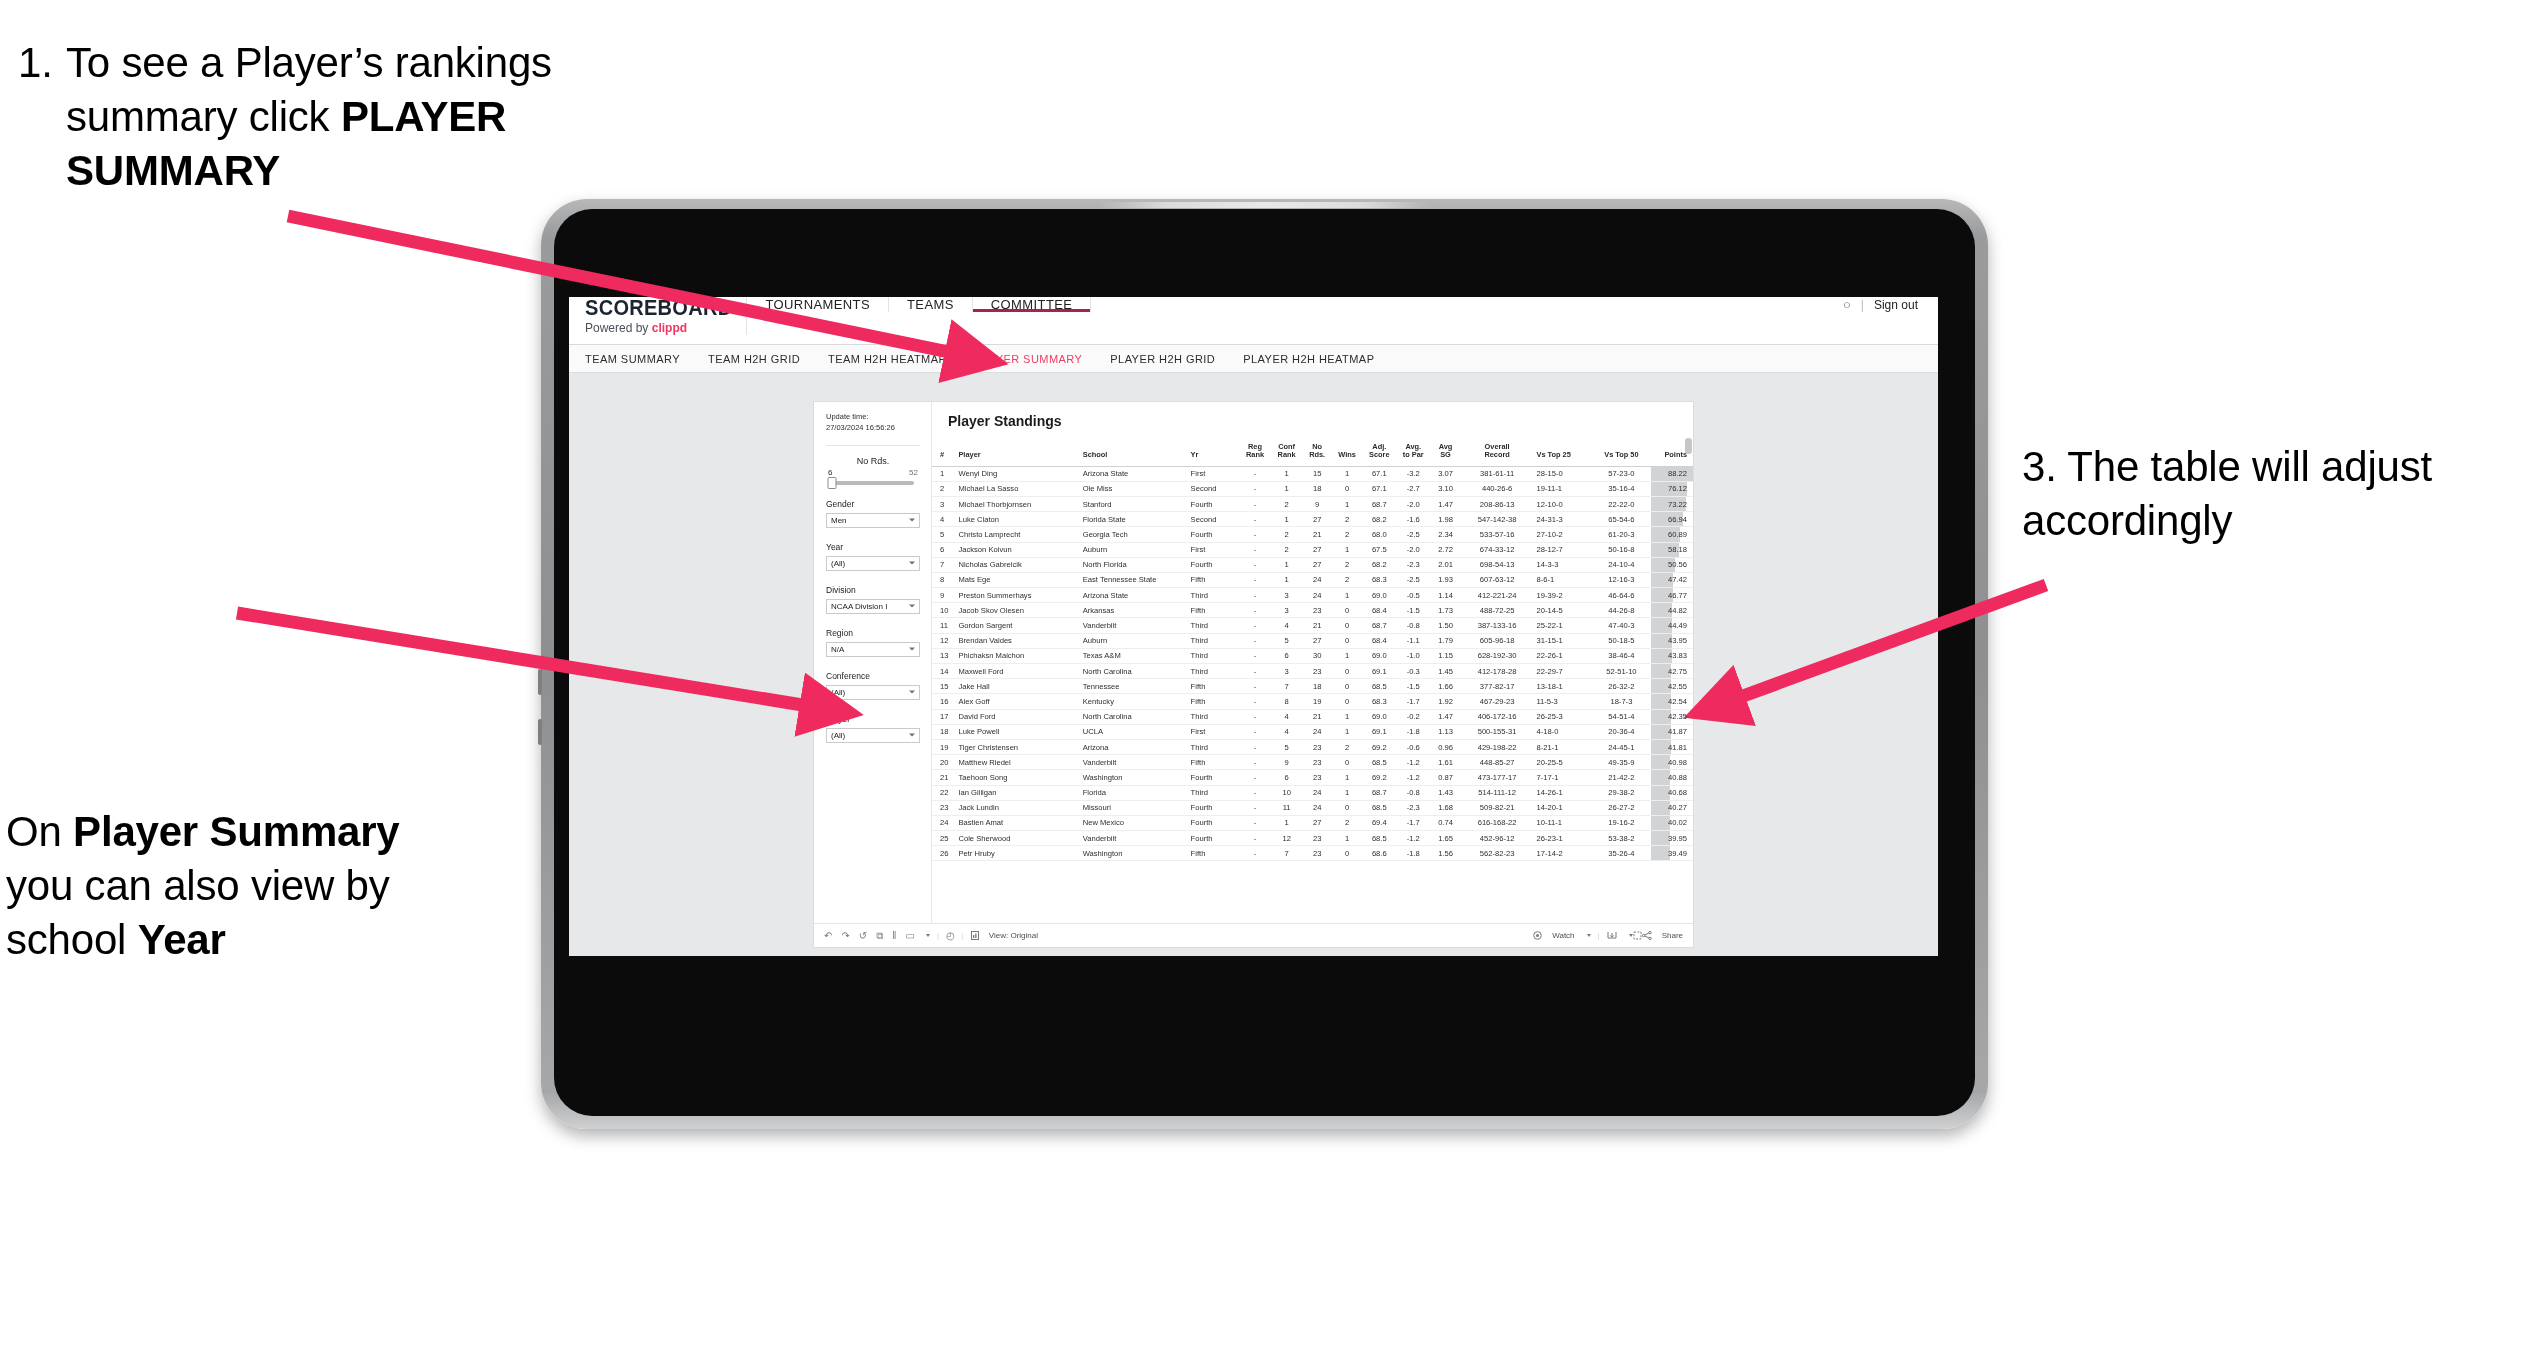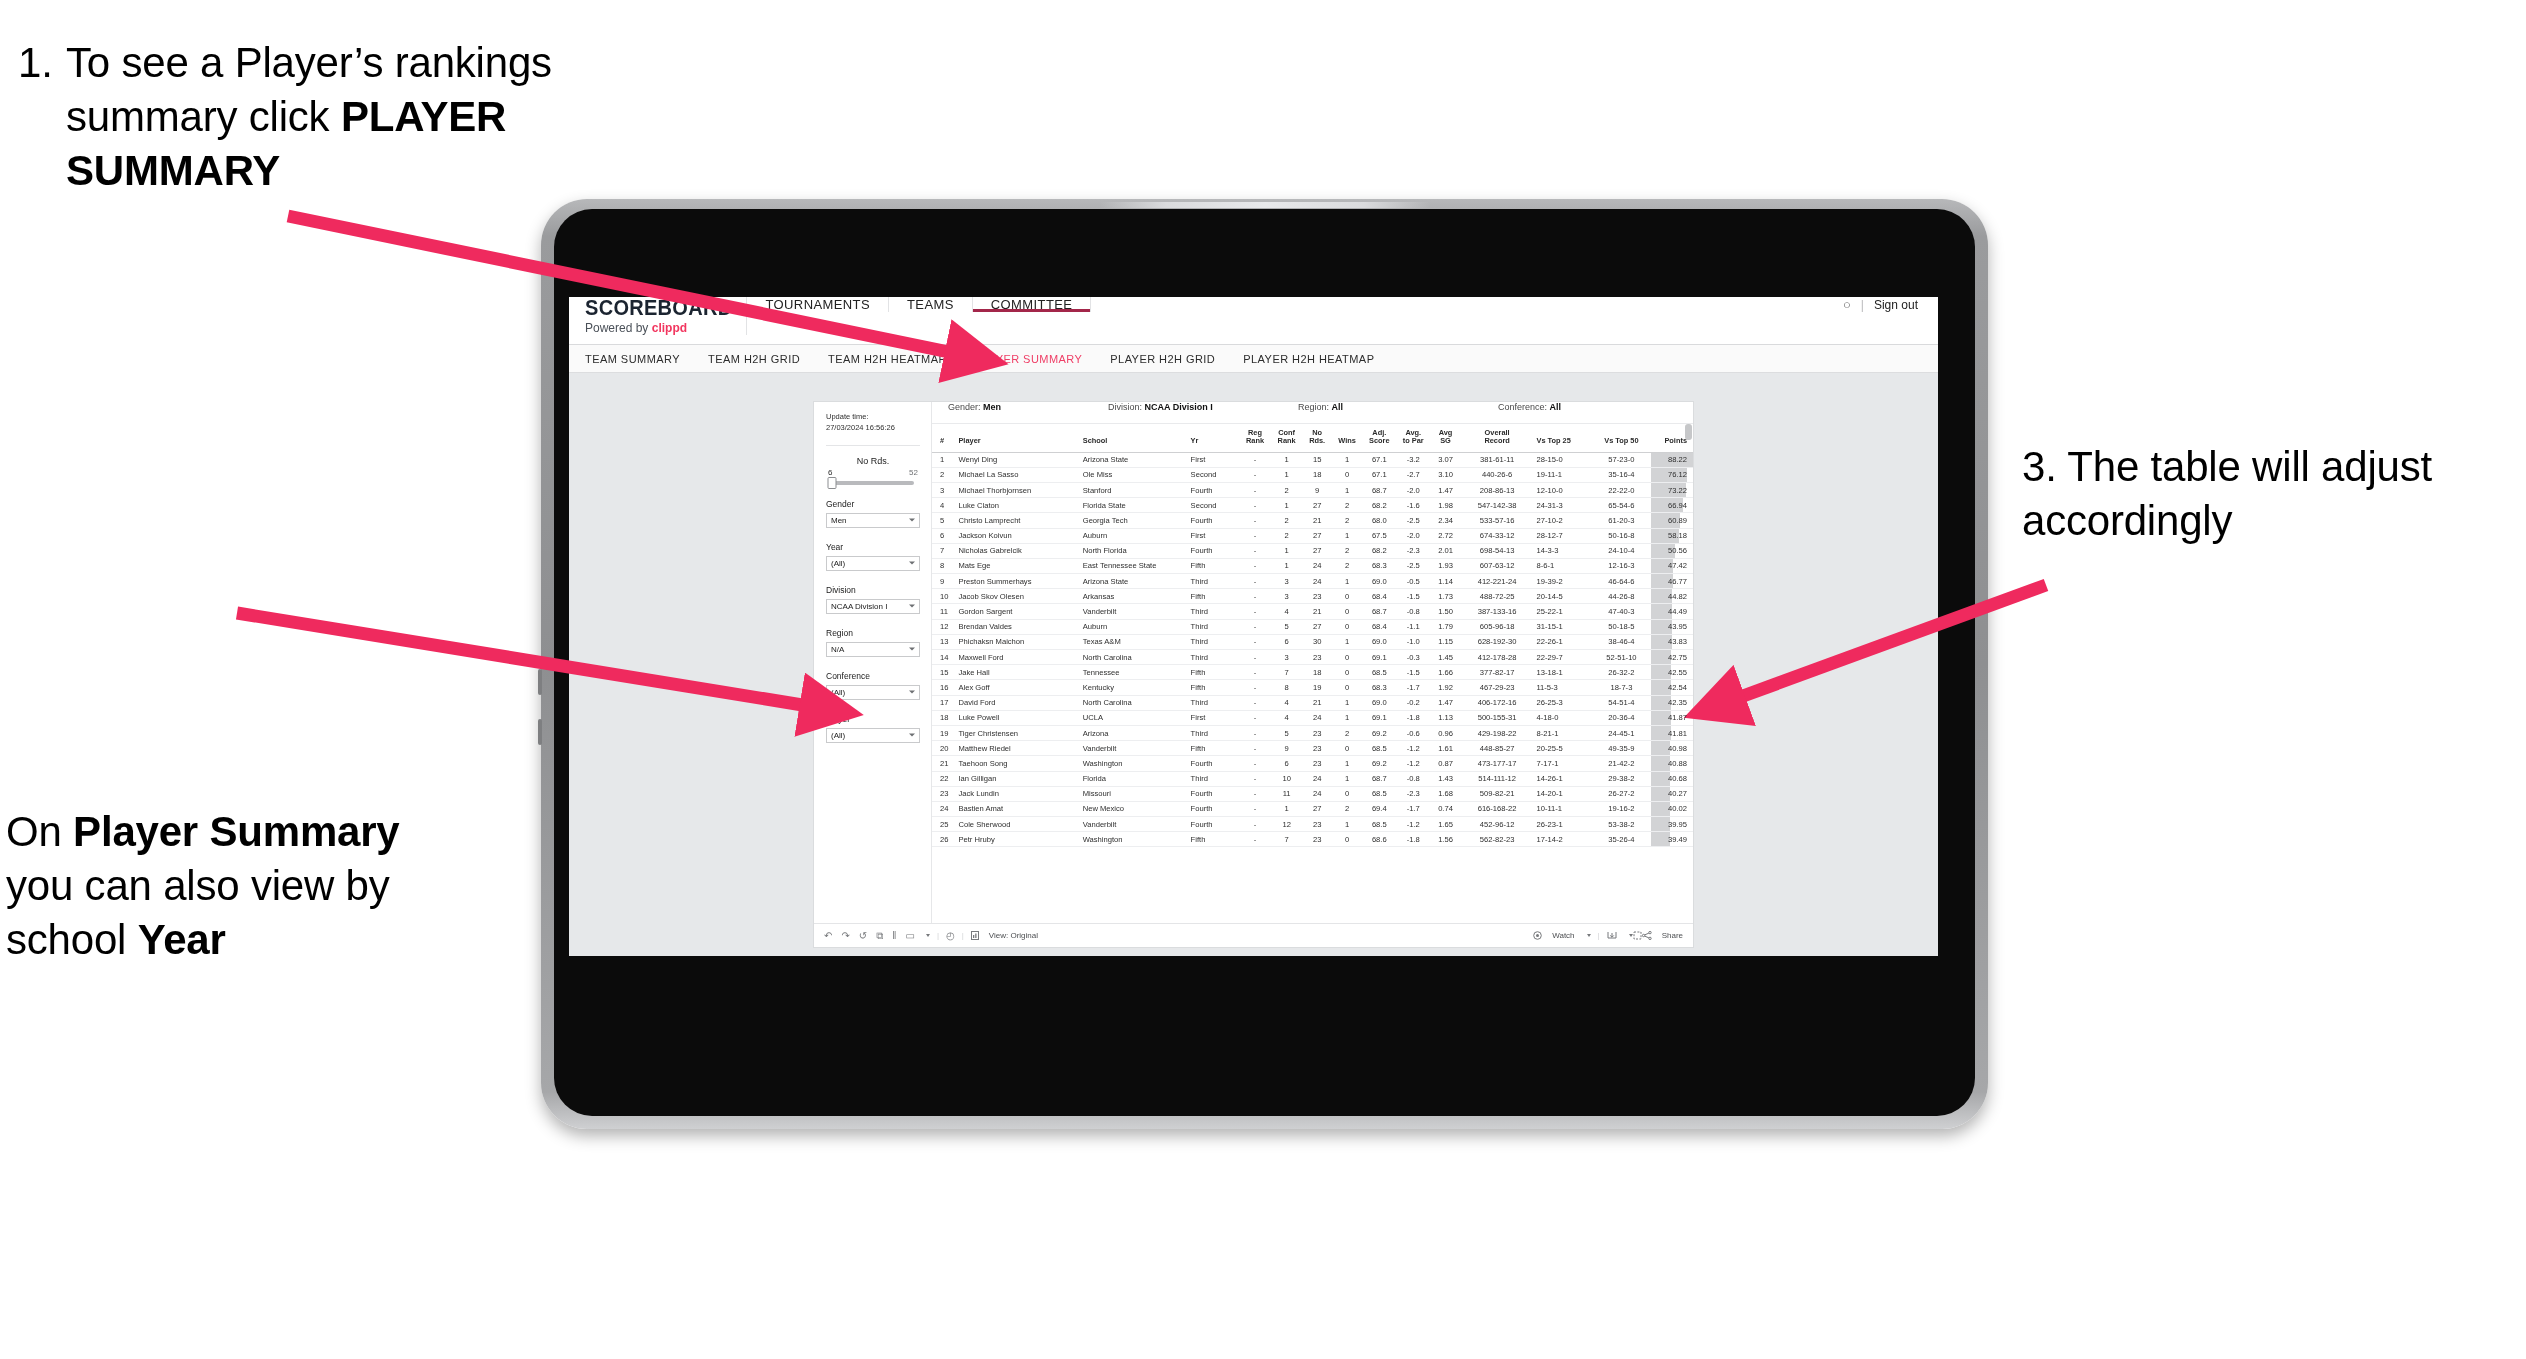--- a/index.html
+++ b/index.html
@@ -367,26 +367,21 @@
               <div class="f-group">
                 <div class="f-label">Player</div>
                 <div class="f-select">
                   <span>(All)</span>
                   <i class="caret"></i>
                 </div>
               </div>
             </div>
 
             <div id="sheet">
-              <div id="sheet-sub">
-                <div class="kv"><span>Gender:</span> <b>Men</b></div>
-                <div class="kv"><span>Division:</span> <b>NCAA Division I</b></div>
-                <div class="kv"><span>Region:</span> <b>All</b></div>
-                <div class="kv"><span>Conference:</span> <b>All</b></div>
-              </div>
+              <div id="sheet-title">Player Standings</div>
 
               <div id="tbl-scroll">
                 <table>
                   <thead>
                     <tr>
                       <th class="c-rank"><span>#</span></th>
                       <th class="c-player"><span>Player</span></th>
                       <th class="c-school"><span>School</span></th>
                       <th class="c-yr"><span>Yr</span></th>
                       <th class="c-reg"><span>Reg</span><br><span>Rank</span></th>

